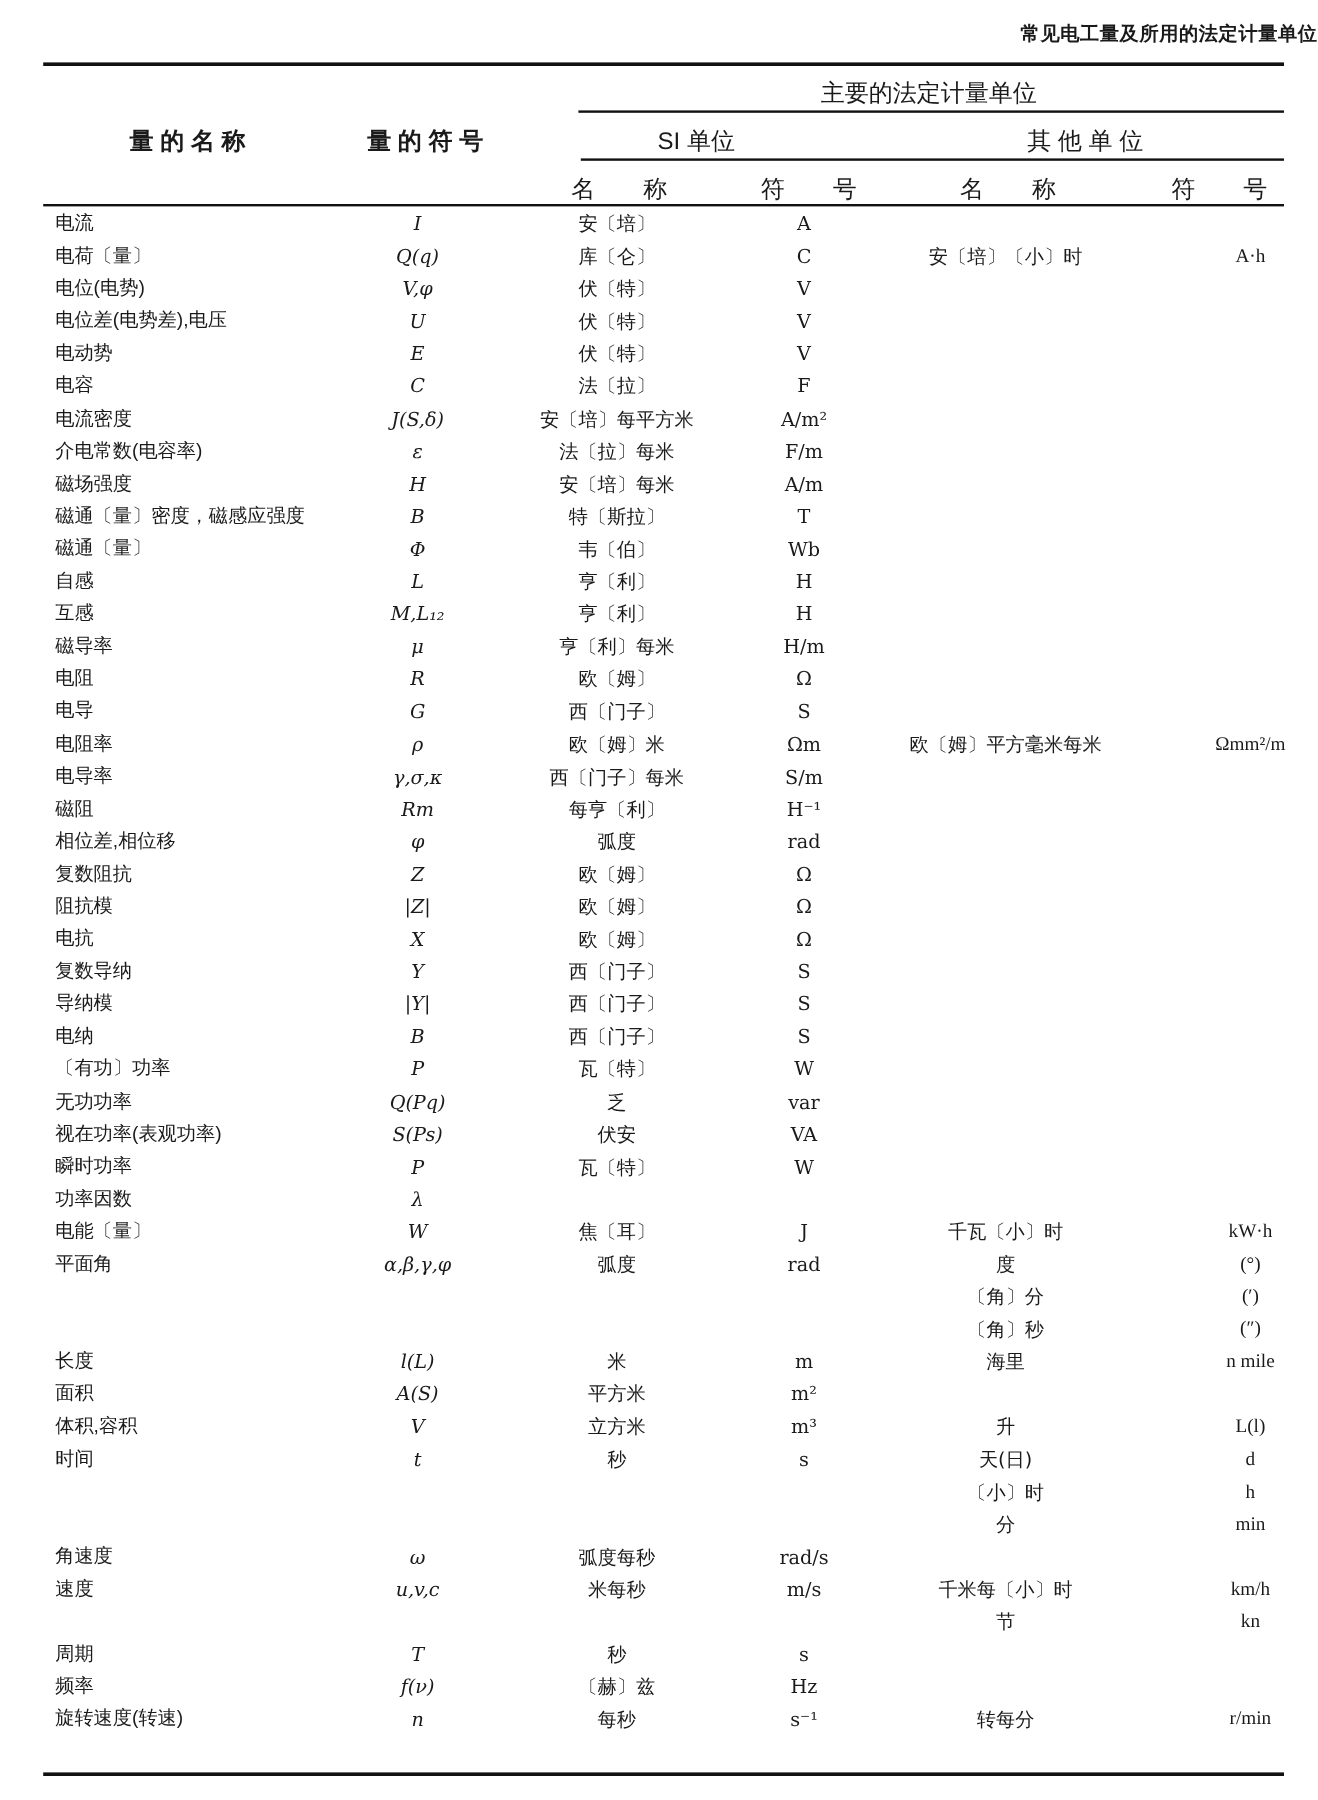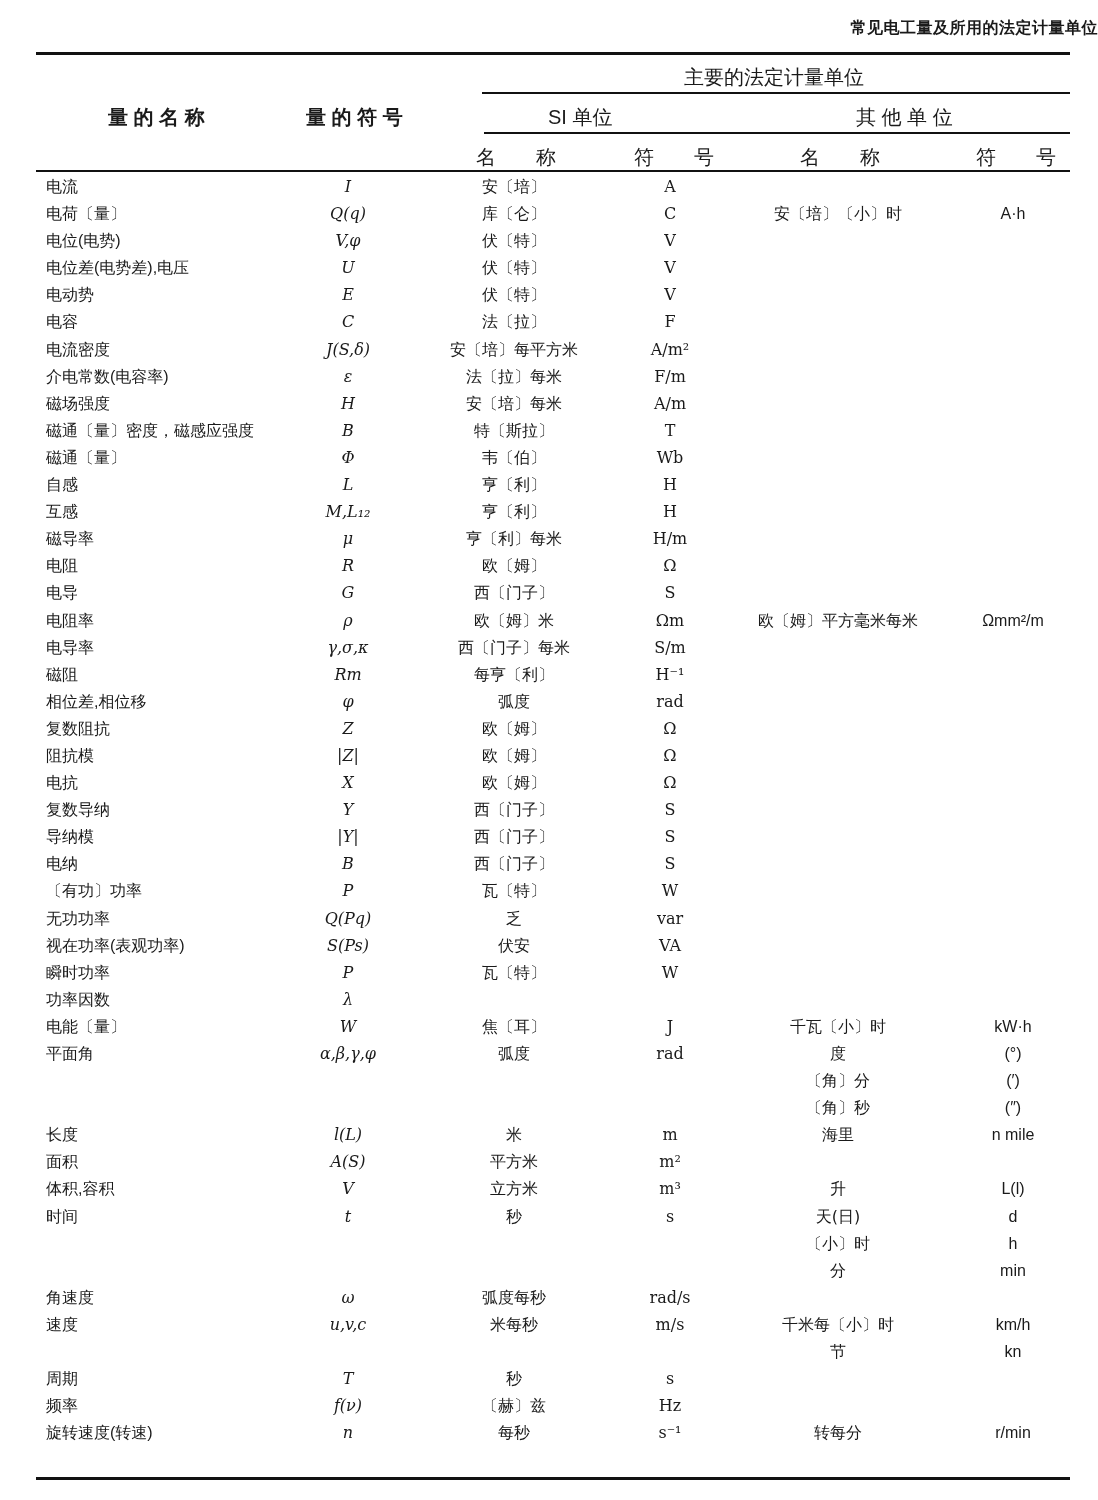--- a/index.html
+++ b/index.html
@@ -17,21 +17,21 @@
   .hdr { position: absolute; font-size: 20px; font-family: Liberation Sans, sans-serif; white-space: nowrap; }
   .hdr.bold { font-weight: bold; }
   .rows { position: absolute; top: 174px; left: 0; width: 1098px; }
   .row { position: relative; height: 27.1px; }
   .cell { position: absolute; top: 2px; font-size: 16px; white-space: nowrap; line-height: 22px; }
   .c-name { left: 36px; font-family: Liberation Sans, sans-serif; margin-left: 10px; }
   .c-sym { left: 348px; transform: translateX(-50%); font-style: italic; font-family: "DejaVu Serif", serif; }
   .c-siname { left: 514px; transform: translateX(-50%); font-family: "DejaVu Sans", sans-serif; }
   .c-sisym { left: 670px; transform: translateX(-50%); font-family: "DejaVu Serif", serif; }
   .c-oname { left: 838px; transform: translateX(-50%); font-family: "DejaVu Sans", sans-serif; }
-  .c-osym { left: 1013px; transform: translateX(-50%); font-family: Liberation Sans, sans-serif; }
+  .c-osym { left: 1042px; transform: translateX(-50%); font-family: Liberation Serif, serif; }
 </style>
 </head>
 <body>
 
 <div class="title">常见电工量及所用的法定计量单位</div>
 
 <div class="rule" style="left:36px; top:52px; width:1034px; height:3px;"></div>
 <div class="rule" style="left:482px; top:92px; width:588px; height:1.5px;"></div>
 <div class="rule" style="left:484px; top:132px; width:586px; height:1.5px;"></div>
 <div class="rule" style="left:36px; top:170px; width:1034px; height:1.5px;"></div>

